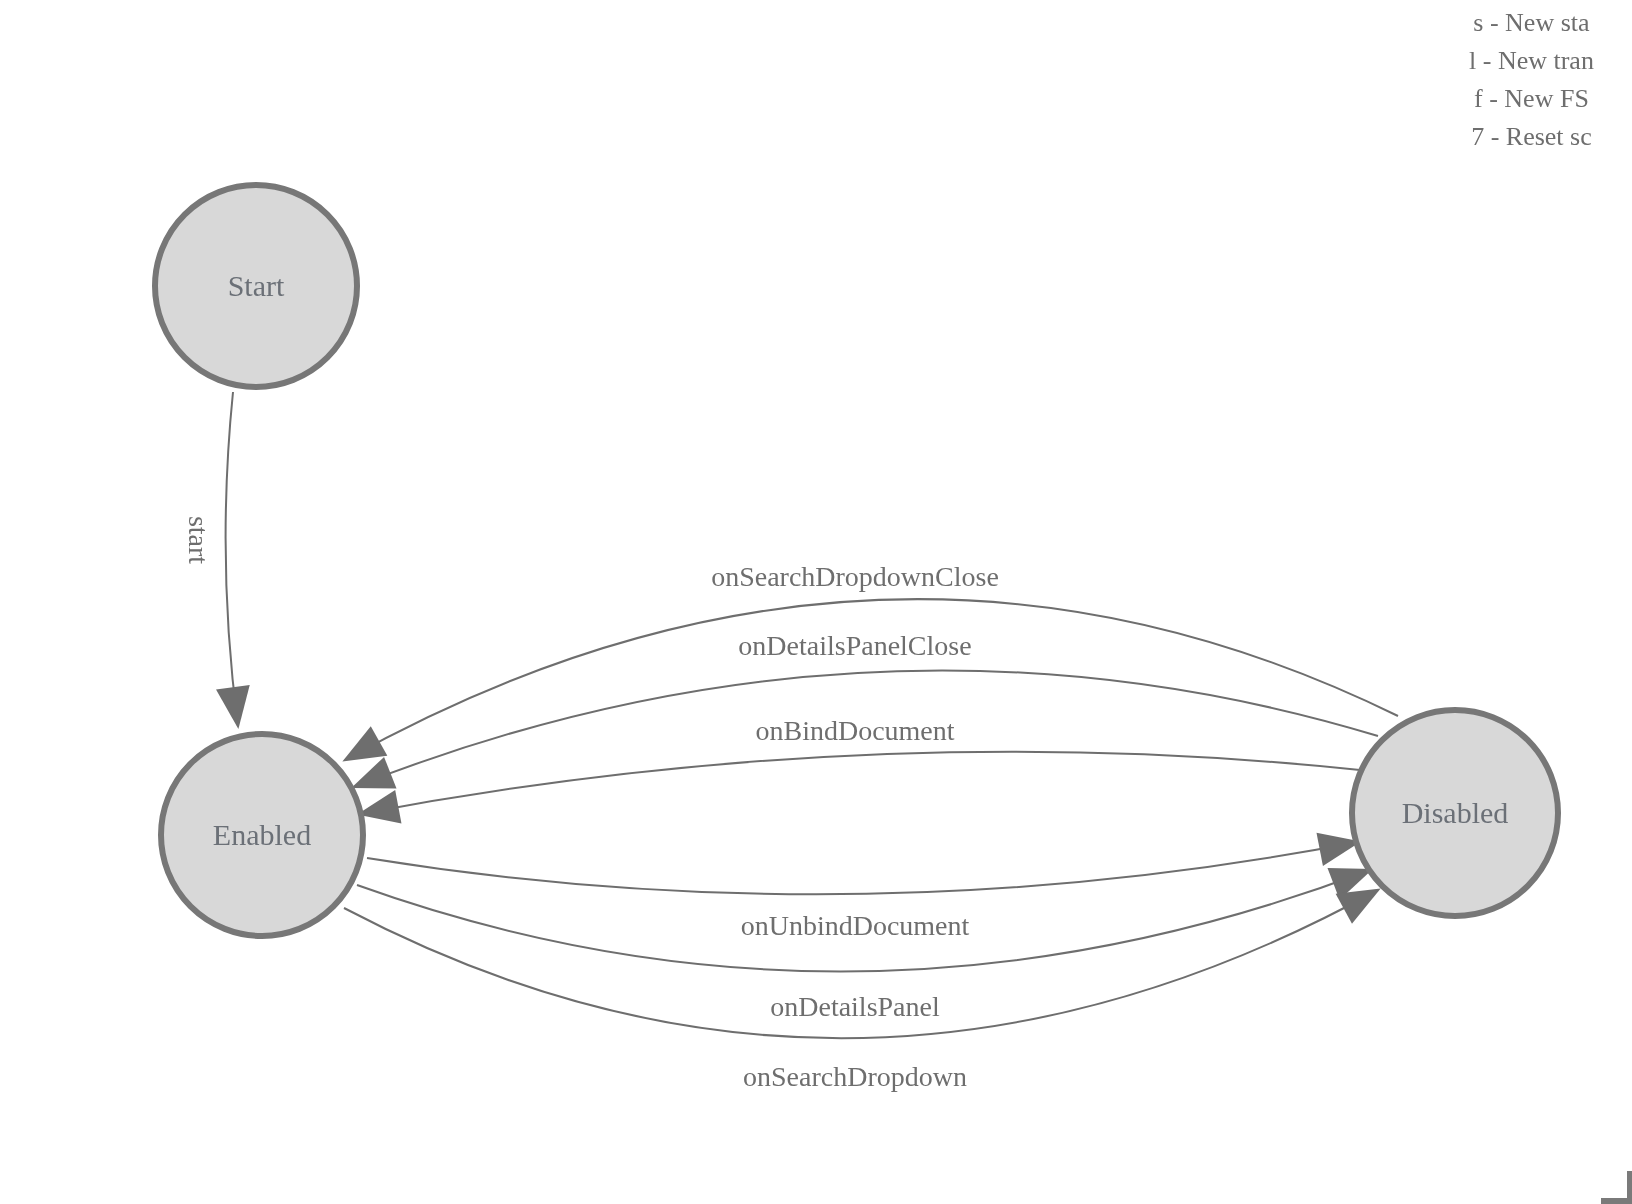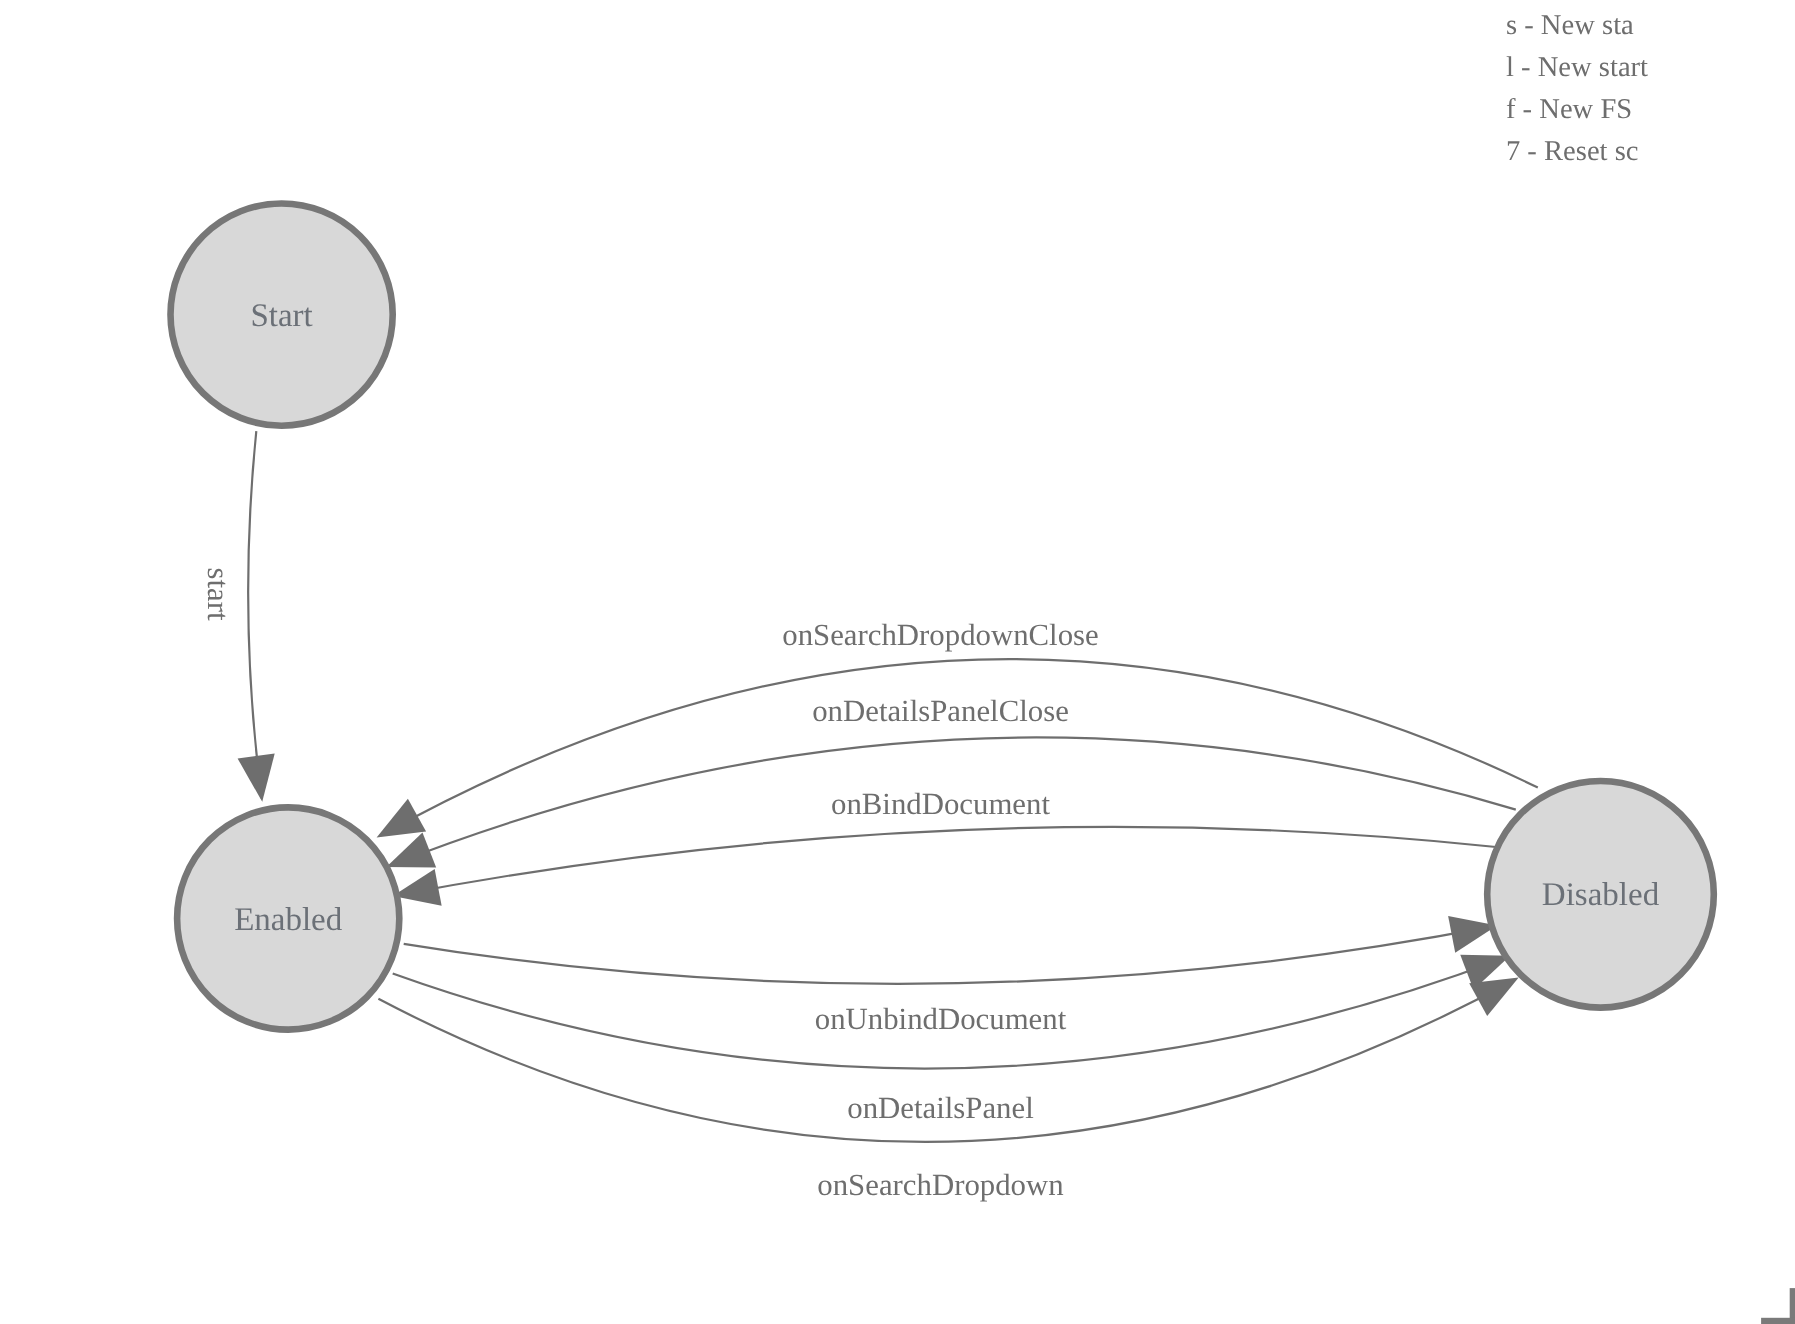--- a/index.html
+++ b/index.html
@@ -38,26 +38,27 @@
     font-family: "Liberation Serif", "DejaVu Serif", serif;
   }
   .edge-label {
     fill: #6e6e6e;
     font-size: 28px;
     text-anchor: middle;
     font-family: "Liberation Serif", "DejaVu Serif", serif;
   }
   .legend {
     position: absolute;
-    left: 1369px;
+    left: 1469px;
     top: 4px;
     color: #6e6e6e;
     font-size: 26px;
     line-height: 38px;
     white-space: nowrap;
+    text-align: center;
   }
   .legend div { white-space: nowrap; }
   .corner-v {
     position: absolute;
     left: 1627px;
     top: 1171px;
     width: 5px;
     height: 33px;
     background: #7a7a7a;
   }
@@ -106,21 +107,21 @@
 
     <circle class="state-circle" cx="262" cy="835" r="101"></circle>
     <text class="node-label" x="262" y="845">Enabled</text>
 
     <circle class="state-circle" cx="1455" cy="813" r="103"></circle>
     <text class="node-label" x="1455" y="823">Disabled</text>
   </svg>
 
   <div class="legend">
     <div>s - New sta</div>
-    <div>l - New start</div>
+    <div>l - New tran</div>
     <div>f - New FS</div>
     <div>7 - Reset sc</div>
   </div>
 
   <div class="corner-v"></div>
   <div class="corner-h"></div>
 
 </div>
 
 </body></html>

